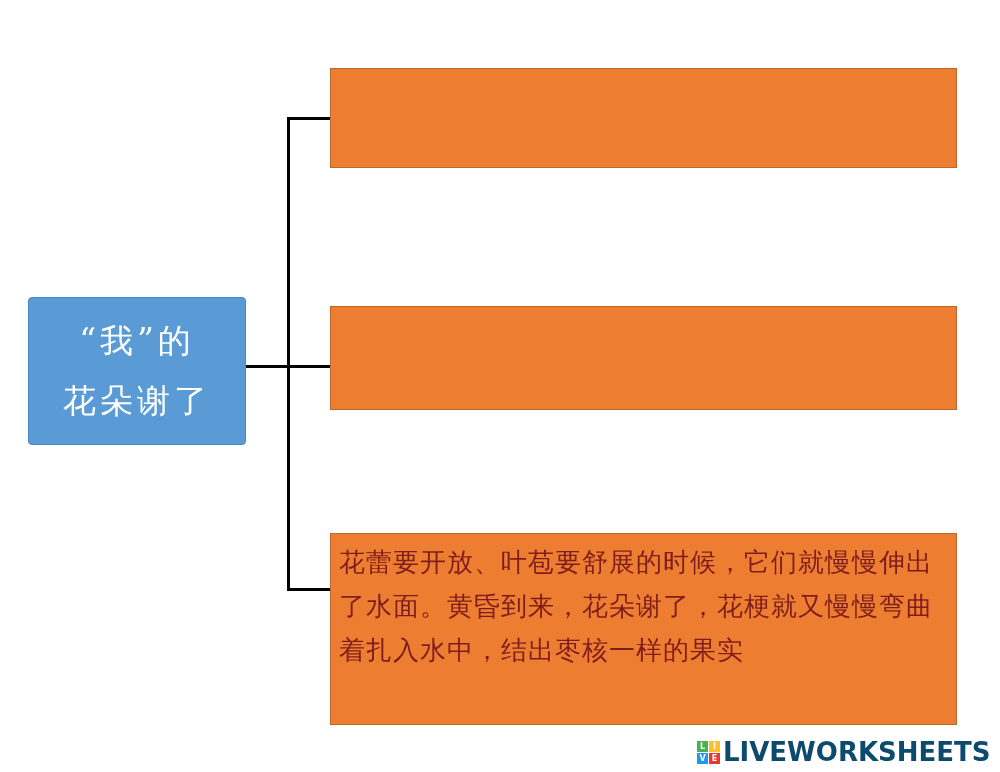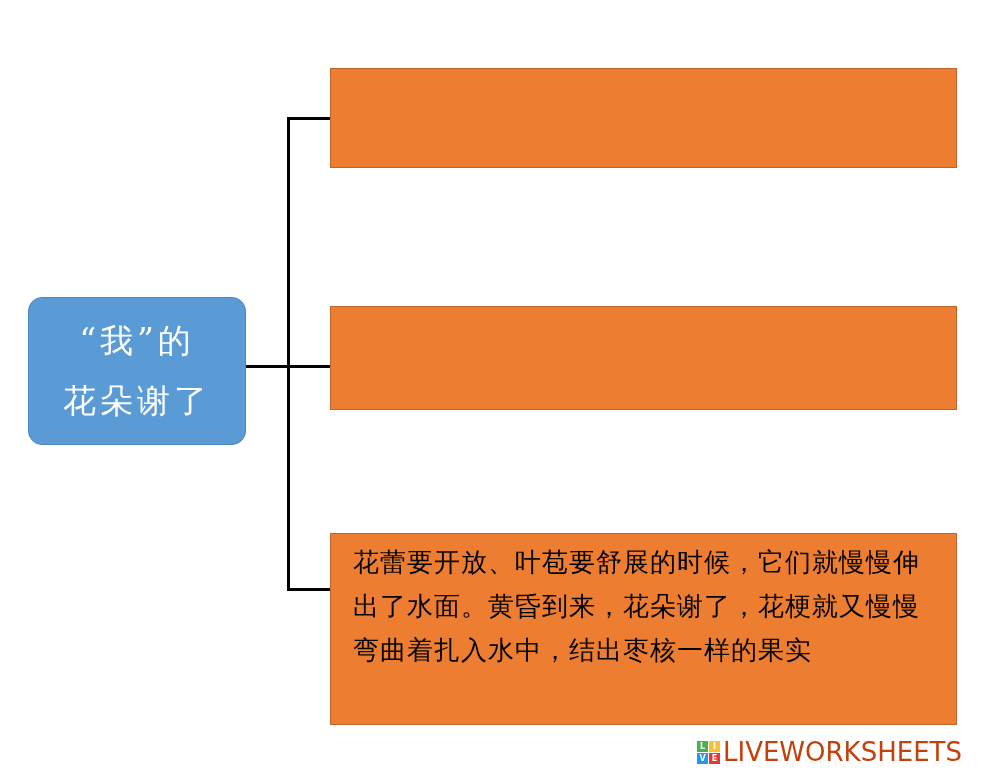--- a/index.html
+++ b/index.html
@@ -1,24 +1,24 @@
 <!DOCTYPE html>
 <html><head>
 <meta charset="utf-8">
 <style>
   html, body { margin:0; padding:0; }
   body { width:1000px; height:772px; background:#ffffff; position:relative; overflow:hidden; font-family:"DejaVu Sans", sans-serif; }
-  .root-node { position:absolute; left:28px; top:297px; width:218px; height:148px; background:#5b9bd5; border:1px solid #4a86bf; border-radius:14px; box-sizing:border-box; color:#ffffff; font-family:"DejaVu Serif", serif; font-size:33px; line-height:60px; text-align:center; display:flex; flex-direction:column; justify-content:center; letter-spacing:4px; }
+  .root-node { position:absolute; left:28px; top:297px; width:218px; height:148px; background:#5b9bd5; border:1px solid #4a86bf; border-radius:4px; box-sizing:border-box; color:#ffffff; font-family:"DejaVu Serif", serif; font-size:33px; line-height:60px; text-align:center; display:flex; flex-direction:column; justify-content:center; letter-spacing:4px; }
   .line { position:absolute; background:#000000; }
   .branch { position:absolute; left:330px; width:627px; background:#ed7d31; border:1px solid #c0652a; box-sizing:border-box; }
-  .branch-text { color:#000000; font-size:26px; line-height:44px; padding:6px 10px 0 22px; letter-spacing:1px; }
+  .branch-text { color:#7f1d1d; font-size:26px; line-height:44px; padding:6px 10px 0 8px; letter-spacing:1px; }
   .brand { position:absolute; left:697px; top:737px; height:30px; display:flex; align-items:center; }
   .brand-logo { display:grid; grid-template-columns:11px 11px; grid-template-rows:11px 11px; gap:1px; margin-right:3px; }
   .brand-logo span { display:flex; align-items:center; justify-content:center; font-size:8px; font-weight:bold; color:#fff; font-family:"DejaVu Sans", sans-serif; }
-  .brand-name { font-family:"DejaVu Sans", sans-serif; font-weight:normal; font-size:26px; color:#c2410c; letter-spacing:0px; }
+  .brand-name { font-family:"DejaVu Sans", sans-serif; font-weight:bold; font-size:26px; color:#0c4a6e; letter-spacing:0px; }
 </style>
 </head>
 <body>
 
 <div class="root-node">
   <div>“我”的</div>
   <div>花朵谢了</div>
 </div>
 
 <div class="line" style="left:246px; top:365px; width:44px; height:3px;"></div>

